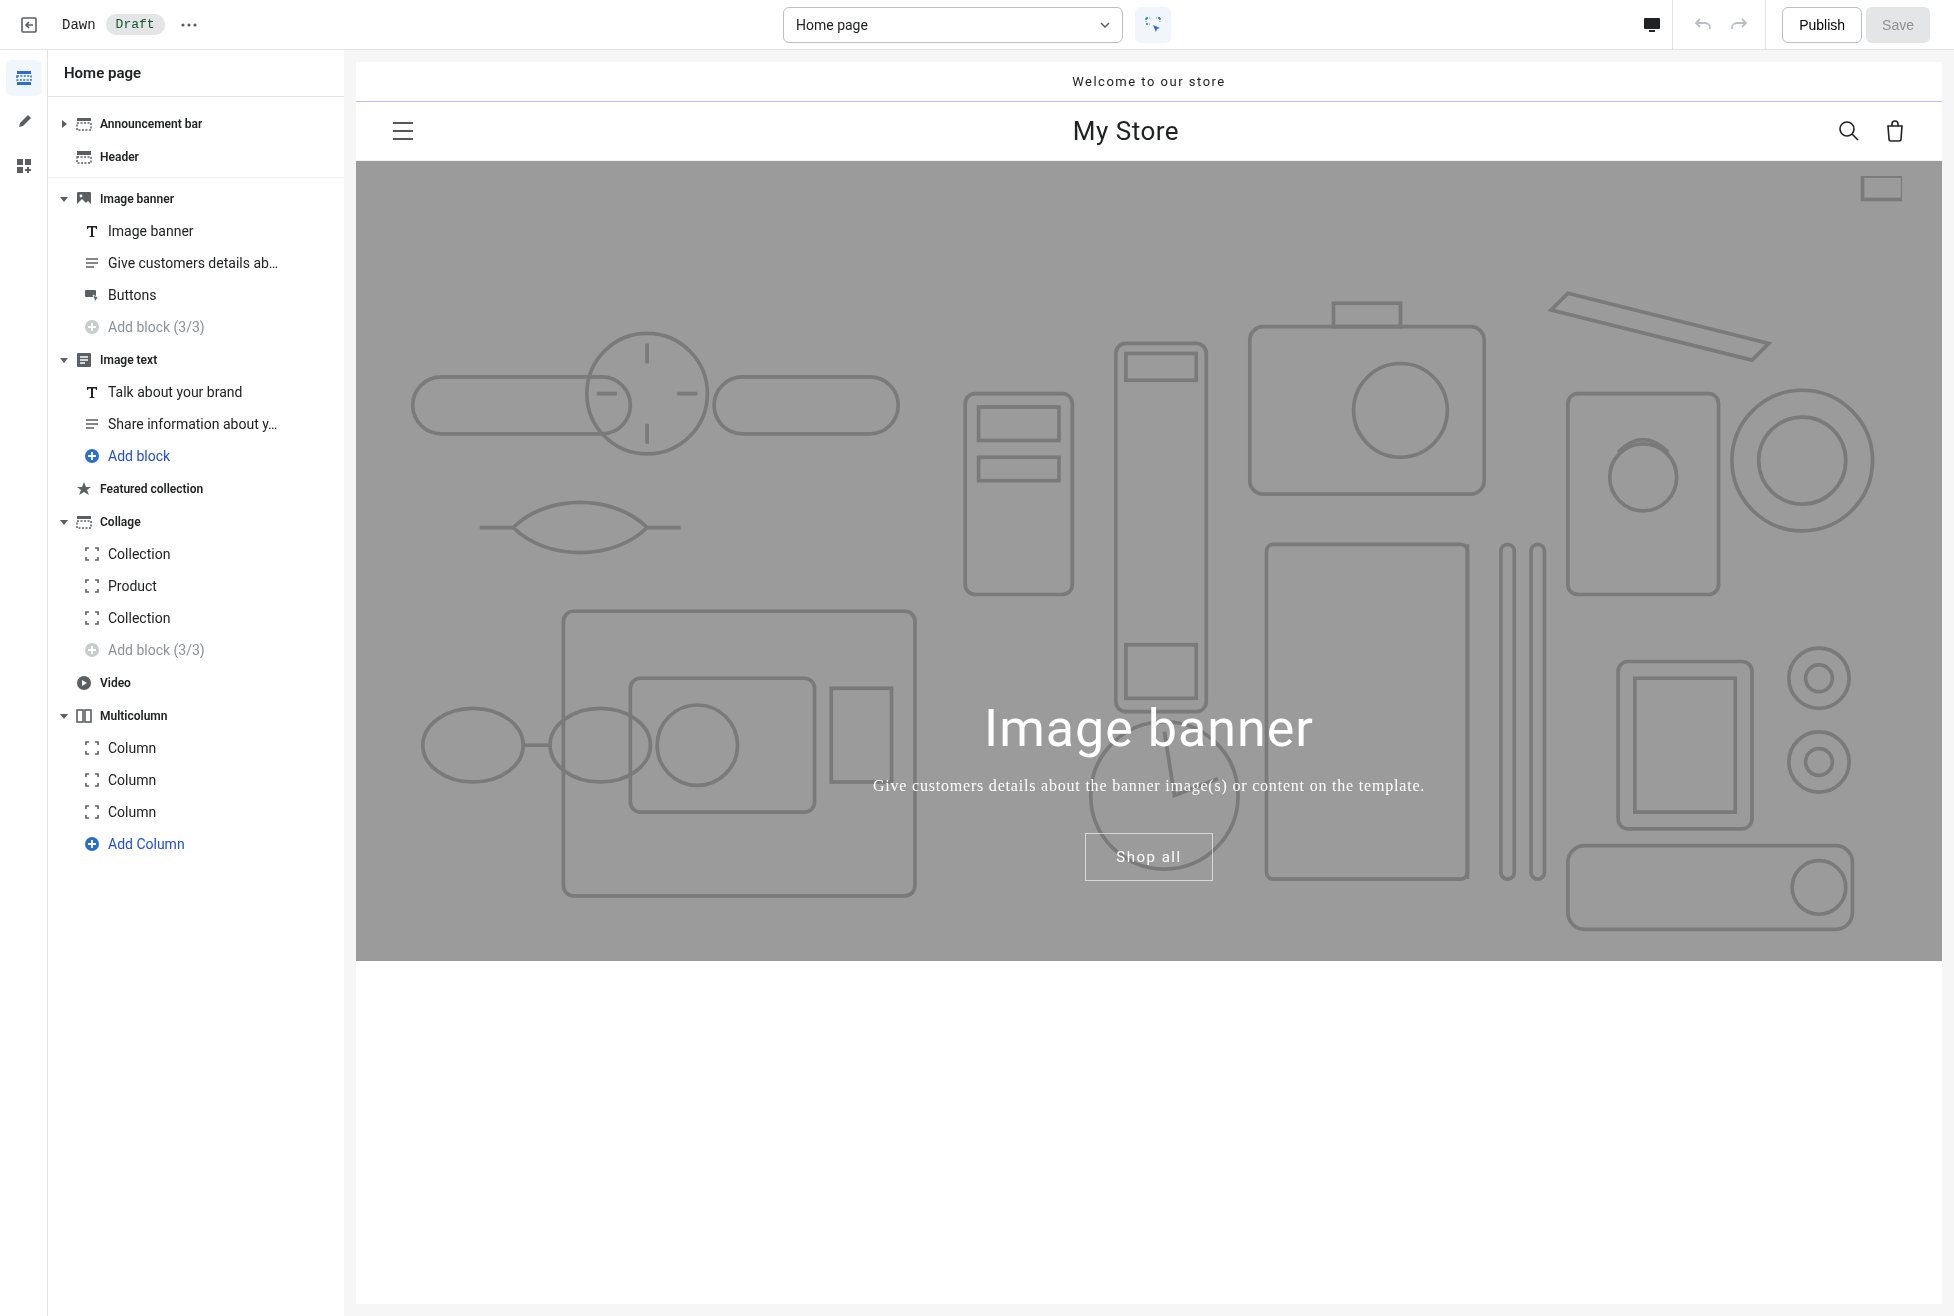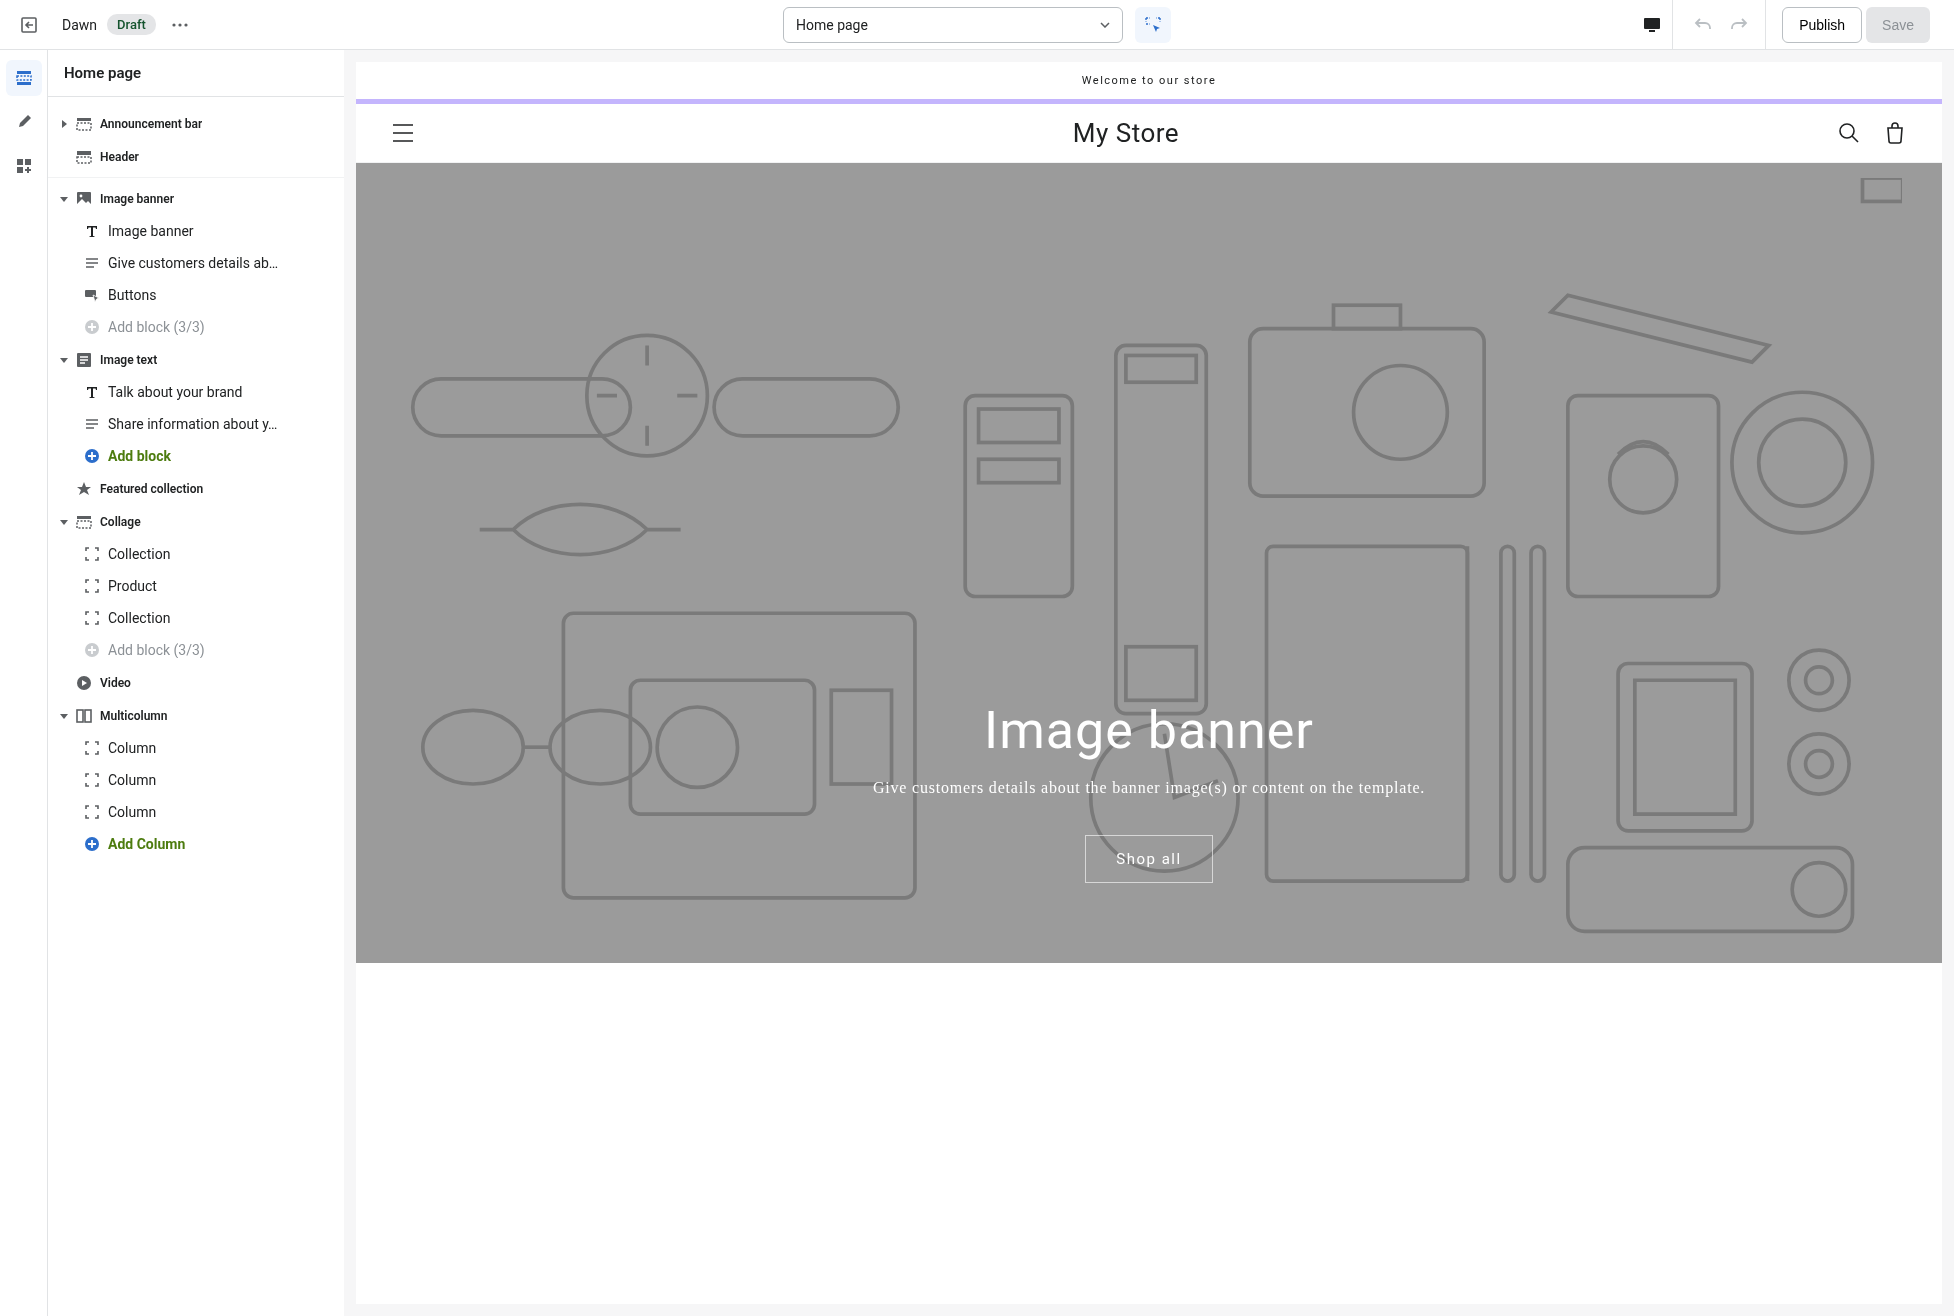--- a/index.html
+++ b/index.html
@@ -1,21 +1,21 @@
 <!DOCTYPE html>
 <html><head>
 <meta charset="utf-8">
 <style>
 * { box-sizing: border-box; margin: 0; padding: 0; }
 body { font-family: -apple-system, BlinkMacSystemFont, "Segoe UI", Roboto, sans-serif; font-size: 13px; color: #202223; overflow: hidden; }
 .app { display: flex; flex-direction: column; height: 100vh; width: 100vw; }
 
 
 .top-bar { display: flex; align-items: center; height: 50px; border-bottom: 1px solid #e1e3e5; background: #fff; position: relative; }
-.top-bar-left { display: flex; align-items: center; padding: 0 12px; gap: 10px; }
+.top-bar-left { display: flex; align-items: center; padding: 0 12px; gap: 10px; font-family: Liberation Mono, monospace; }
 .exit-btn { width: 34px; height: 34px; display: flex; align-items: center; justify-content: center; cursor: pointer; border-radius: 4px; }
 .theme-name { font-size: 14px; font-weight: 400; color: #202223; padding-left: 6px; }
 .draft-badge { background: #e4e5e7; color: #14532d; padding: 3px 10px; border-radius: 10px; font-size: 13px; font-weight: 500; }
 .more-btn { width: 28px; height: 28px; display: flex; align-items: center; justify-content: center; cursor: pointer; border-radius: 4px; font-size: 18px; letter-spacing: 1px; color: #5c5f62; }
 .page-select { position: absolute; left: 50%; transform: translateX(-50%); display: flex; align-items: center; gap: 12px; }
 .page-dropdown { width: 340px; height: 36px; border: 1px solid #babfc3; border-radius: 6px; display: flex; align-items: center; justify-content: space-between; padding: 0 12px; font-size: 14px; cursor: pointer; background: #fff; }
 .inspector-btn { width: 36px; height: 36px; display: flex; align-items: center; justify-content: center; border-radius: 6px; background: #f1f6fd; cursor: pointer; }
 .top-bar-right { margin-left: auto; display: flex; align-items: center; gap: 4px; padding-right: 24px; }
 .viewport-btn { width: 42px; height: 50px; display: flex; align-items: center; justify-content: center; cursor: pointer; border-right: 1px solid #e1e3e5; }
 .undo-redo { display: flex; align-items: center; border-right: 1px solid #e1e3e5; padding: 0 8px; height: 50px; }
@@ -39,32 +39,32 @@
 .tree { padding: 6px 0; }
 .tree-section { border-bottom: 1px solid #f1f2f3; padding: 4px 0; }
 .tree-row { display: flex; align-items: center; height: 33px; padding: 0 8px; cursor: pointer; font-size: 12px; }
 .tree-chevron { width: 16px; height: 16px; display: flex; align-items: center; justify-content: center; flex-shrink: 0; color: #5c5f62; }
 .tree-chevron.empty { visibility: hidden; }
 .tree-icon { width: 20px; height: 20px; display: flex; align-items: center; justify-content: center; margin: 0 6px 0 2px; flex-shrink: 0; color: #5c5f62; }
 .tree-label { font-weight: 600; white-space: nowrap; overflow: hidden; text-overflow: ellipsis; }
 .tree-child { display: flex; align-items: center; height: 32px; padding-left: 34px; cursor: pointer; font-size: 14px; }
 .tree-child-icon { width: 20px; height: 20px; display: flex; align-items: center; justify-content: center; margin-right: 6px; flex-shrink: 0; color: #5c5f62; }
 .tree-child-label { white-space: nowrap; overflow: hidden; text-overflow: ellipsis; }
-.tree-child.add-block .tree-child-label { color: #4d7c0f; font-weight: bold; }
+.tree-child.add-block .tree-child-label { color: #1d4ed8; }
 .tree-child.add-block .tree-child-icon { color: #2c6ecb; }
 .tree-child.disabled .tree-child-label { color: #8c9196; }
 .tree-child.disabled .tree-child-icon { color: #babfc3; }
 
 
 .preview { flex: 1; background: #f6f6f7; padding: 12px; overflow: hidden; position: relative; }
 .preview-frame { width: 100%; height: 100%; background: #fff; overflow-y: auto; overflow-x: auto; position: relative; }
 .preview-frame::-webkit-scrollbar { width: 14px; height: 14px; }
 .preview-frame::-webkit-scrollbar-thumb { background: #c9cccf; border-radius: 7px; border: 3px solid #fff; }
 .preview-frame::-webkit-scrollbar-track { background: #fff; }
-.announcement { text-align: center; padding: 12px; font-size: 11px; letter-spacing: 1.5px; color: #202223; border-bottom: 5px solid #c4b5fd; }
+.announcement { text-align: center; padding: 12px; font-size: 13px; letter-spacing: 1.5px; color: #202223; border-bottom: 1px solid #c4b5fd; }
 header.store-header { display: flex; align-items: center; justify-content: space-between; padding: 14px 36px; border-bottom: 1px solid #f1f2f3; }
 .hamburger { cursor: pointer; }
 .store-title { font-size: 26px; font-weight: 400; letter-spacing: 0.5px; }
 .header-icons { display: flex; gap: 24px; }
 .header-icons > * { cursor: pointer; }
 
 .banner { position: relative; height: 800px; background: #9b9b9b; display: flex; flex-direction: column; justify-content: flex-end; align-items: center; padding-bottom: 80px; overflow: hidden; }
 .banner-art { position: absolute; inset: 0; display: flex; align-items: center; justify-content: center; opacity: 1; }
 .banner-art svg { width: 95%; height: auto; }
 .banner-content { position: relative; z-index: 2; text-align: center; color: #fff; }

